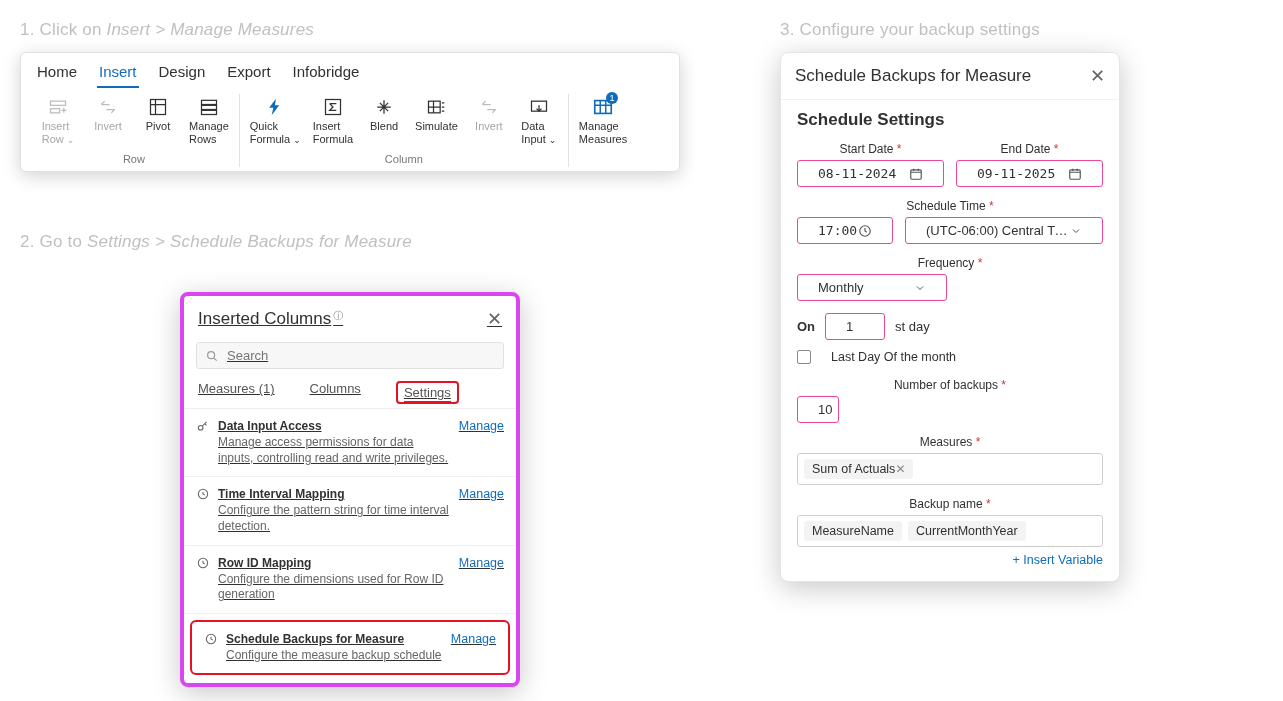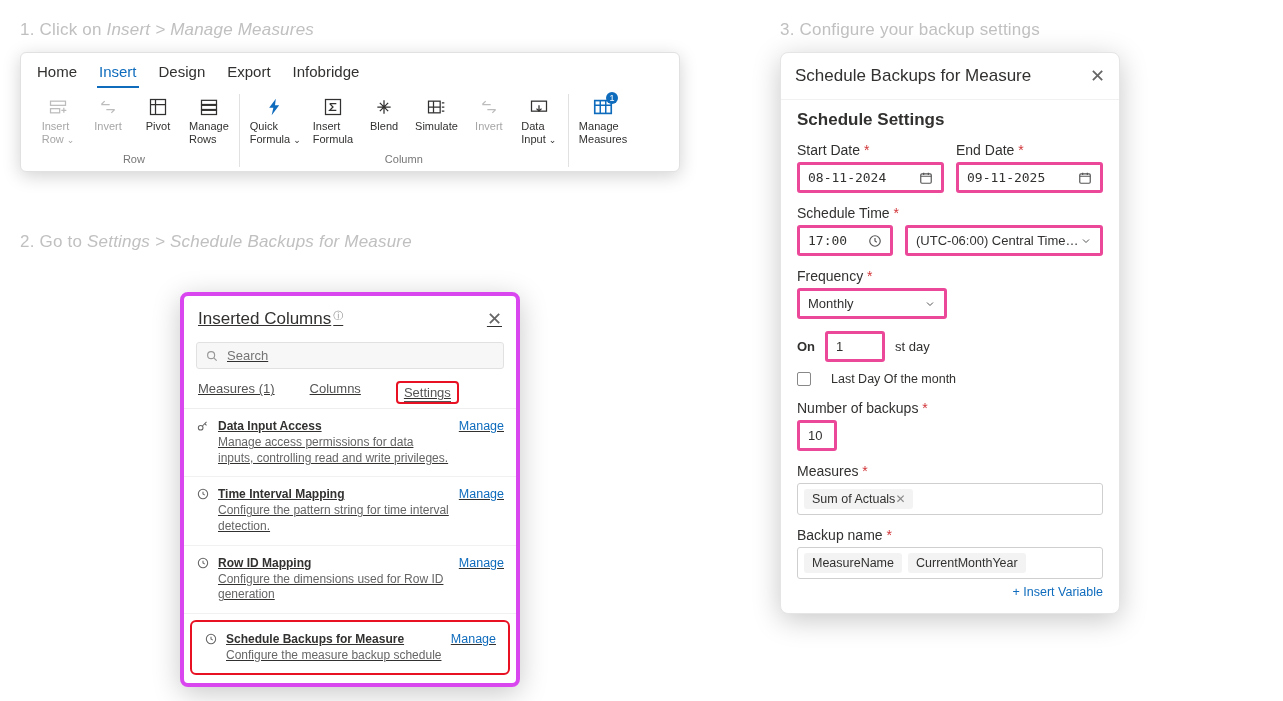--- a/index.html
+++ b/index.html
@@ -166,25 +166,25 @@
   }
   .dialog-head {
     display: flex; justify-content: space-between; align-items: center;
     padding: 12px 14px; font-size: 17px; font-weight: 500;
     border-bottom: 1px solid #f1f1f1;
   }
   .dialog-body { padding: 10px 16px 4px 16px; }
   .section-title { font-weight: 600; margin-bottom: 12px; font-size: 17px; }
   .field-row { display: flex; gap: 12px; margin-bottom: 12px; }
   .field { flex: 1; }
-  .field-label { font-size: 14px; margin-bottom: 4px; }
+  .field-label { font-size: 12px; margin-bottom: 4px; text-align: center; }
   .req { color: #d13438; }
   .ctrl {
-    border: 3px solid #ec4899; border-radius: 3px;
-    padding: 5px 8px;
+    border: 1px solid #ec4899; border-radius: 3px;
+    padding: 5px 20px;
     font-size: 13px; font-family: ui-monospace, "SFMono-Regular", Consolas, monospace;
     display: flex; align-items: center; justify-content: space-between;
     background: #fff;
   }
   .ctrl.plain { font-family: inherit; }
   .ctrl .tiny-icon { color: #555; font-size: 12px; }
   .onrow { display: flex; align-items: center; gap: 10px; margin-bottom: 10px; }
   .onrow .ctrl { width: 60px; }
   .checkbox-row { display: flex; align-items: center; gap: 20px; margin-bottom: 14px; font-size: 12.5px; }
   .checkbox {

